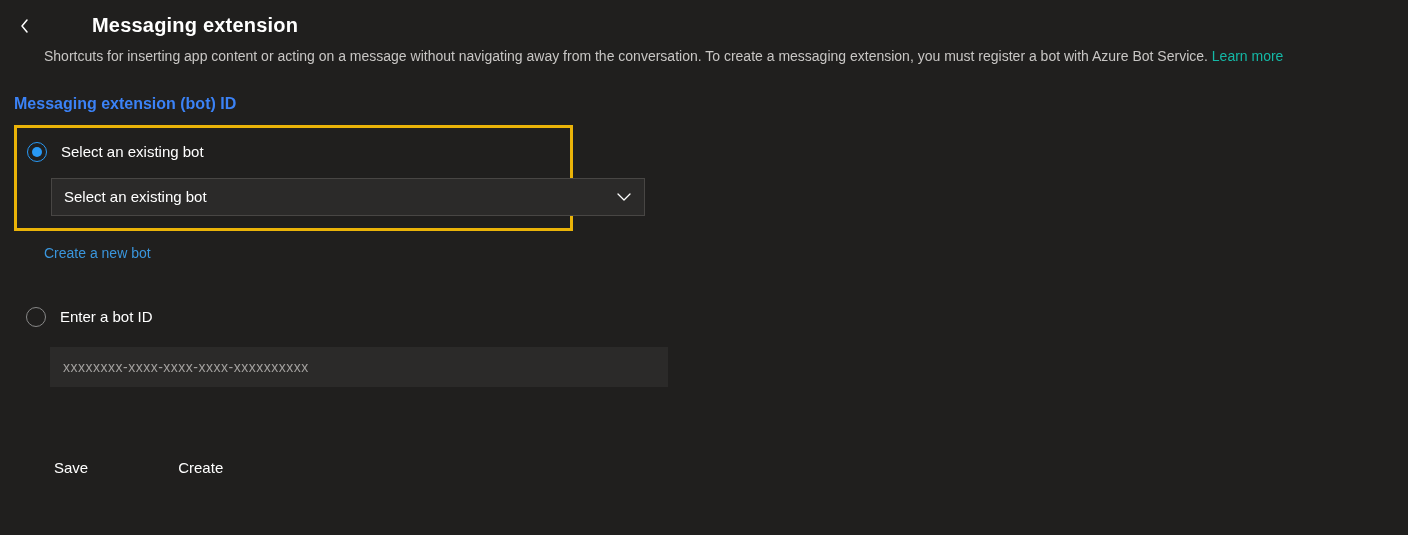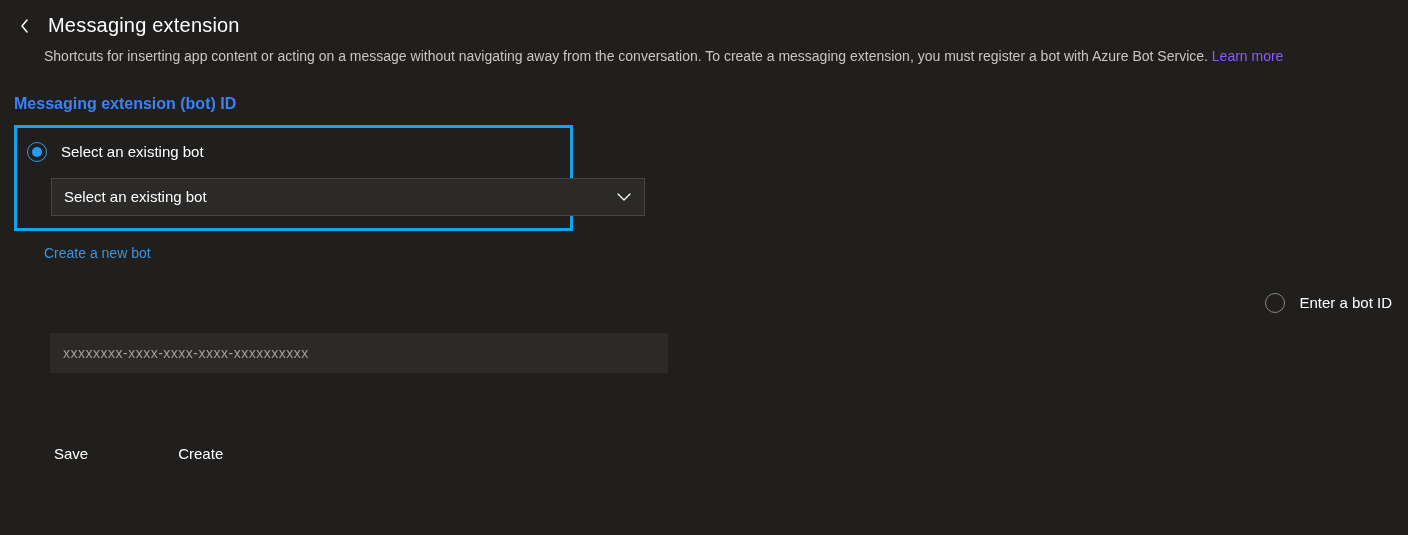--- a/index.html
+++ b/index.html
@@ -28,43 +28,44 @@
     display: flex;
     align-items: center;
     justify-content: center;
     color: #fff;
     cursor: pointer;
     padding: 4px;
   }
   .back-chevron svg { stroke: currentColor; }
   .page-title {
     font-size: 20px;
-    font-weight: 400;
+    font-weight: 700;
     color: #fff;
     letter-spacing: 0.2px;
+    margin-left: 44px;
   }
   .description {
     font-size: 14px;
     color: #c8c6c4;
     margin: 10px 0 28px 30px;
     line-height: 1.4;
   }
   .description a {
-    color: #8b5cf6;
+    color: #14b8a6;
     text-decoration: none;
     cursor: pointer;
   }
   .section-label {
     font-size: 16px;
     font-weight: 600;
     color: #3b82f6;
     margin: 0 0 12px 0;
   }
   .highlight-box {
-    border: 3px solid #0ea5e9;
+    border: 3px solid #eab308;
     padding: 8px 8px 12px 8px;
     width: 559px;
     box-sizing: border-box;
     margin-bottom: 8px;
   }
   .radio-row {
     display: flex;
     align-items: center;
     gap: 14px;
     padding: 6px 2px 16px 2px;
@@ -111,34 +112,33 @@
   .dropdown-text {
     font-size: 15px;
     color: #ffffff;
   }
   .dropdown-chevron {
     color: #fff;
   }
   .dropdown-chevron svg { stroke: currentColor; }
   .link-create {
     display: inline-block;
-    margin: 6px 0 26px 30px;
+    margin: 6px 0 40px 30px;
     font-size: 14px;
     color: #3a96dd;
     cursor: pointer;
   }
   .enter-id-section {
     margin-left: 10px;
   }
   .enter-id-radio-row {
     display: flex;
     align-items: center;
     gap: 14px;
     padding: 6px 2px 20px 2px;
-    justify-content: flex-end;
   }
   .bot-id-input {
     margin-left: 26px;
     width: 618px;
     height: 40px;
     background: #2b2a29;
     border: 1px solid #2b2a29;
     display: flex;
     align-items: center;
     padding: 0 12px;

